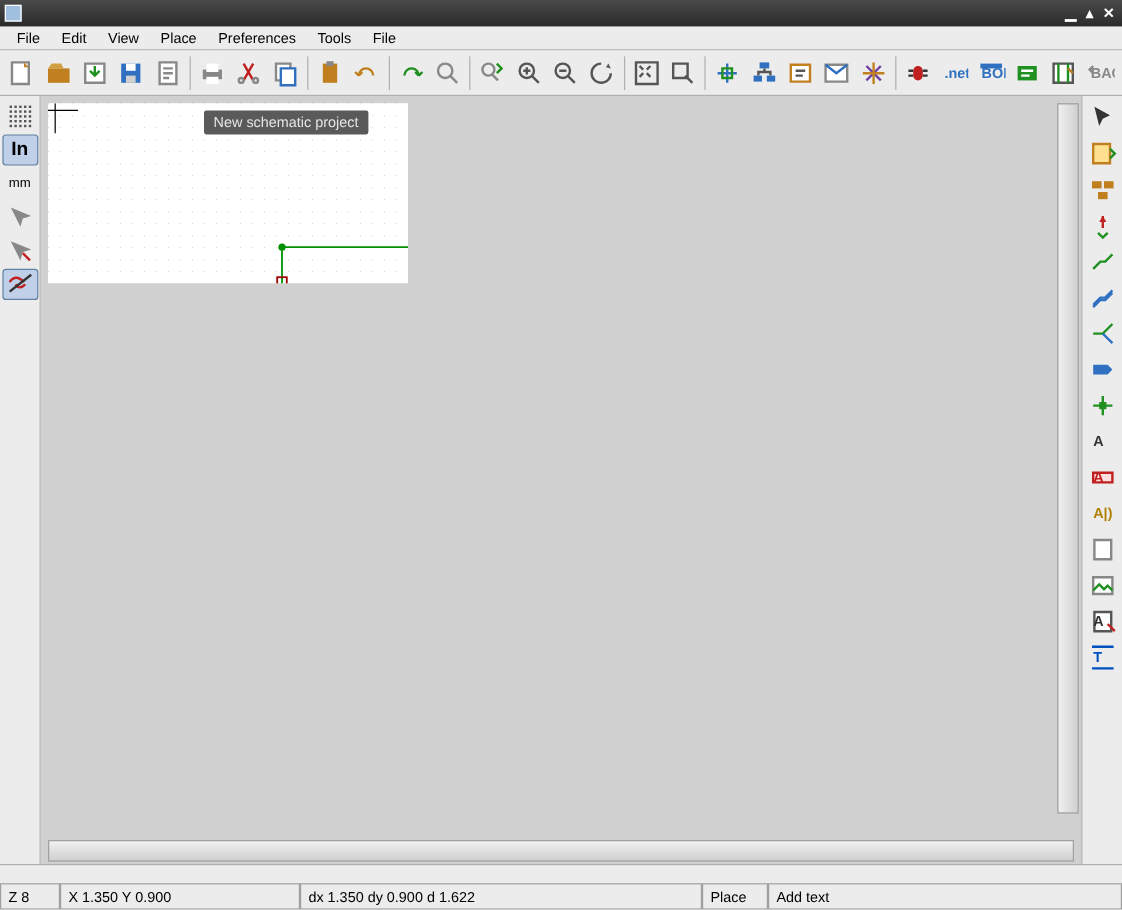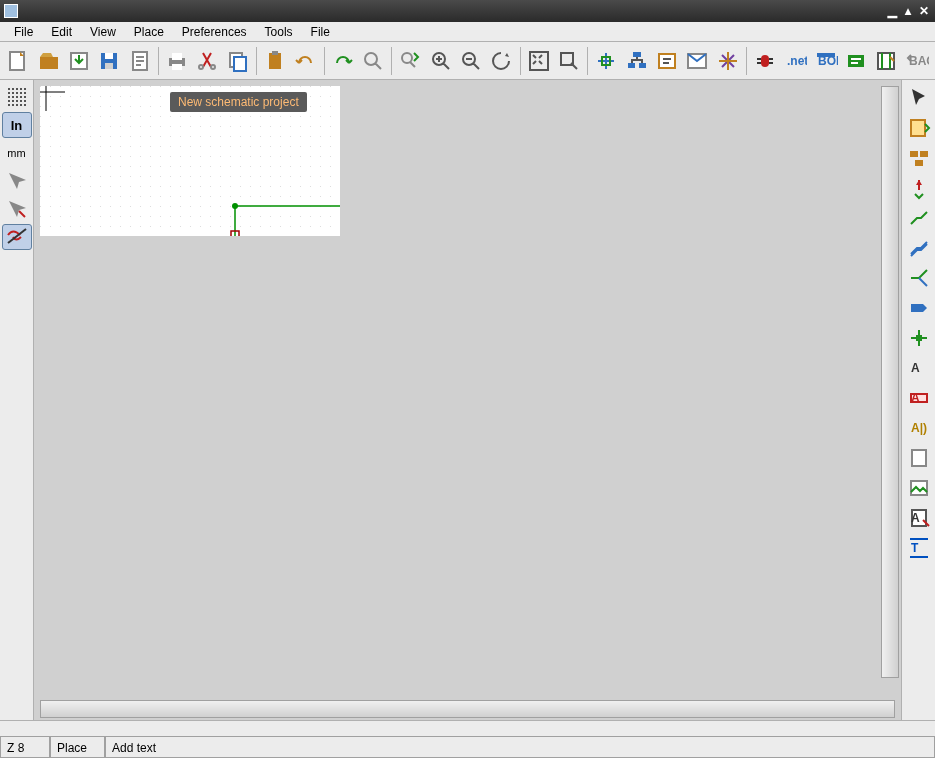--- a/index.html
+++ b/index.html
@@ -16,21 +16,21 @@
 .left-bar, .right-bar { width: 34px; background: #ececec; display: flex; flex-direction: column; align-items: center; padding: 4px 0; gap: 2px; }
 .left-bar { border-right: 1px solid #b0b0b0; }
 .right-bar { border-left: 1px solid #b0b0b0; }
 .lb-btn { width: 30px; height: 26px; border: 1px solid transparent; border-radius: 3px; display: flex; align-items: center; justify-content: center; cursor: pointer; }
 .lb-btn.active { background: #c0d0e8; border-color: #6080a0; }
 .canvas-wrap { flex: 1; display: flex; flex-direction: column; background: #d0d0d0; }
 .canvas-area { flex: 1; position: relative; overflow: hidden; }
 .schematic { position: absolute; left: 6px; top: 6px; right: 20px; bottom: 20px; background: #fff; }
 .hscroll { height: 18px; background: linear-gradient(#f0f0f0,#d0d0d0); border: 1px solid #a0a0a0; margin: 0 6px 2px 6px; }
 .vscroll { position: absolute; right: 2px; top: 6px; bottom: 22px; width: 18px; background: linear-gradient(90deg,#f0f0f0,#d0d0d0); border: 1px solid #a0a0a0; }
-.tooltip { position: absolute; left: 170px; top: 92px; background: #5a5a5a; color: #fdba74; padding: 3px 8px; border-radius: 2px; z-index: 10; }
+.tooltip { position: absolute; left: 170px; top: 92px; background: #5a5a5a; color: #e5e5e5; padding: 3px 8px; border-radius: 2px; z-index: 10; }
 .status { height: 38px; background: #ececec; border-top: 1px solid #b0b0b0; display: flex; align-items: flex-end; }
 .status-row { display: flex; width: 100%; }
 .sc { border: 1px solid #a0a0a0; padding: 4px 6px; height: 22px; white-space: nowrap; overflow: hidden; }
 .right-bar .lb-btn { height: 28px; }
 .net-label { fill: #800000; font-size: 9px; font-family: monospace; }
 .comp-text { fill: #008080; font-size: 8px; font-family: monospace; }
 </style>
 </head>
 <body>
 
@@ -336,21 +336,21 @@
             <rect x="15" y="19" width="2" height="2" fill="#555"></rect>
             <rect x="19" y="3" width="2" height="2" fill="#555"></rect>
             <rect x="19" y="7" width="2" height="2" fill="#555"></rect>
             <rect x="19" y="11" width="2" height="2" fill="#555"></rect>
             <rect x="19" y="15" width="2" height="2" fill="#555"></rect>
             <rect x="19" y="19" width="2" height="2" fill="#555"></rect>
           </g>
         </svg>
       </div>
       <div class="lb-btn active">
-        <b style="font-size:13px">In</b>
+        <b style="font-size:16px">In</b>
       </div>
       <div class="lb-btn">
         <span style="font-size:11px">mm</span>
       </div>
       <div class="lb-btn">
         <svg width="24" height="24" viewBox="0 0 24 24">
           <g>
             <path d="M4 4l8 16 2-7 7-2z" fill="#888"></path>
           </g>
         </svg>
@@ -683,16 +683,18 @@
             <text x="4" y="16" font-size="9" font-weight="bold" fill="#0050c0"> T</text>
           </g>
         </svg>
       </div>
     </div>
 </div>
 
 <div class="status">
   <div class="status-row">
     <div class="sc" style="width:50px">Z 8</div>
+    <div class="sc" style="width:200px">X 1.350  Y 0.900</div>
+    <div class="sc" style="width:335px">dx 1.350  dy 0.900  d 1.622</div>
     <div class="sc" style="width:55px">Place</div>
     <div class="sc" style="flex:1">Add text</div>
   </div>
 </div>
 
 </body></html>

